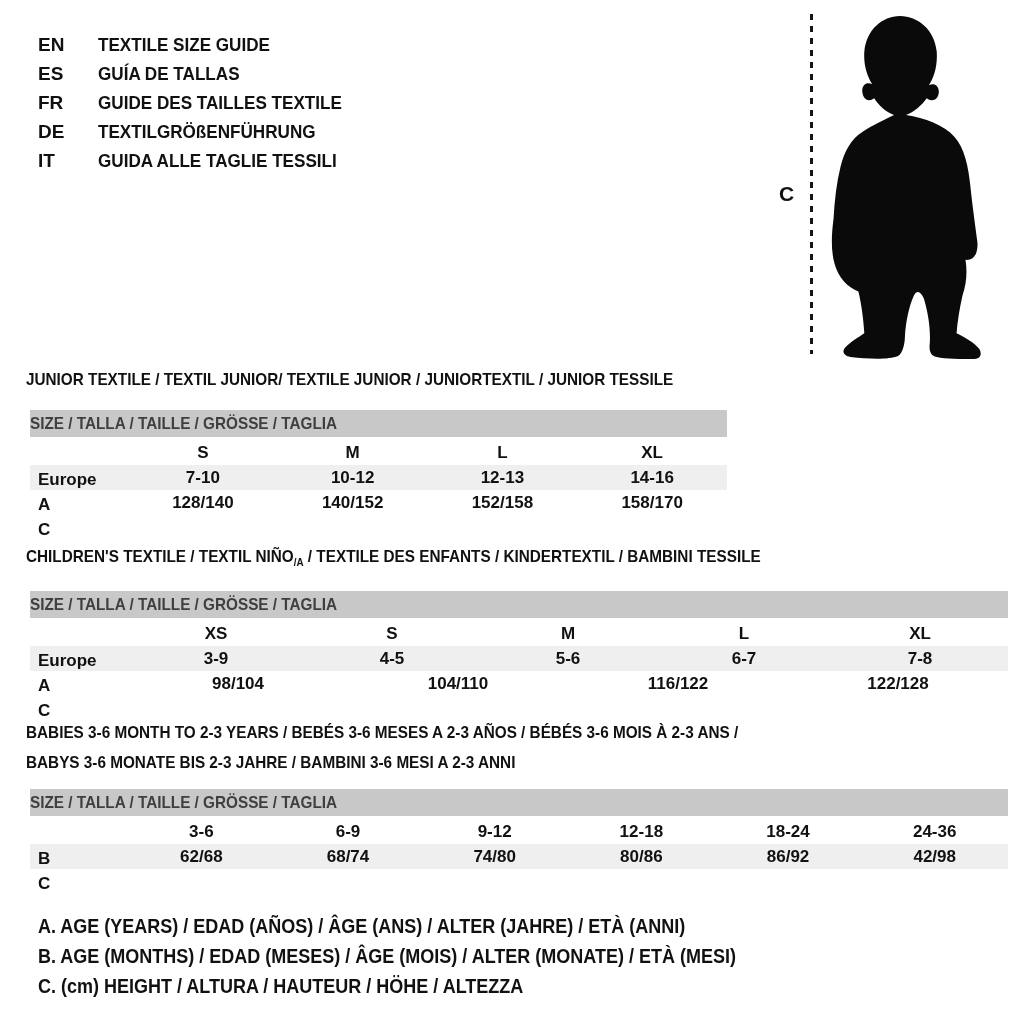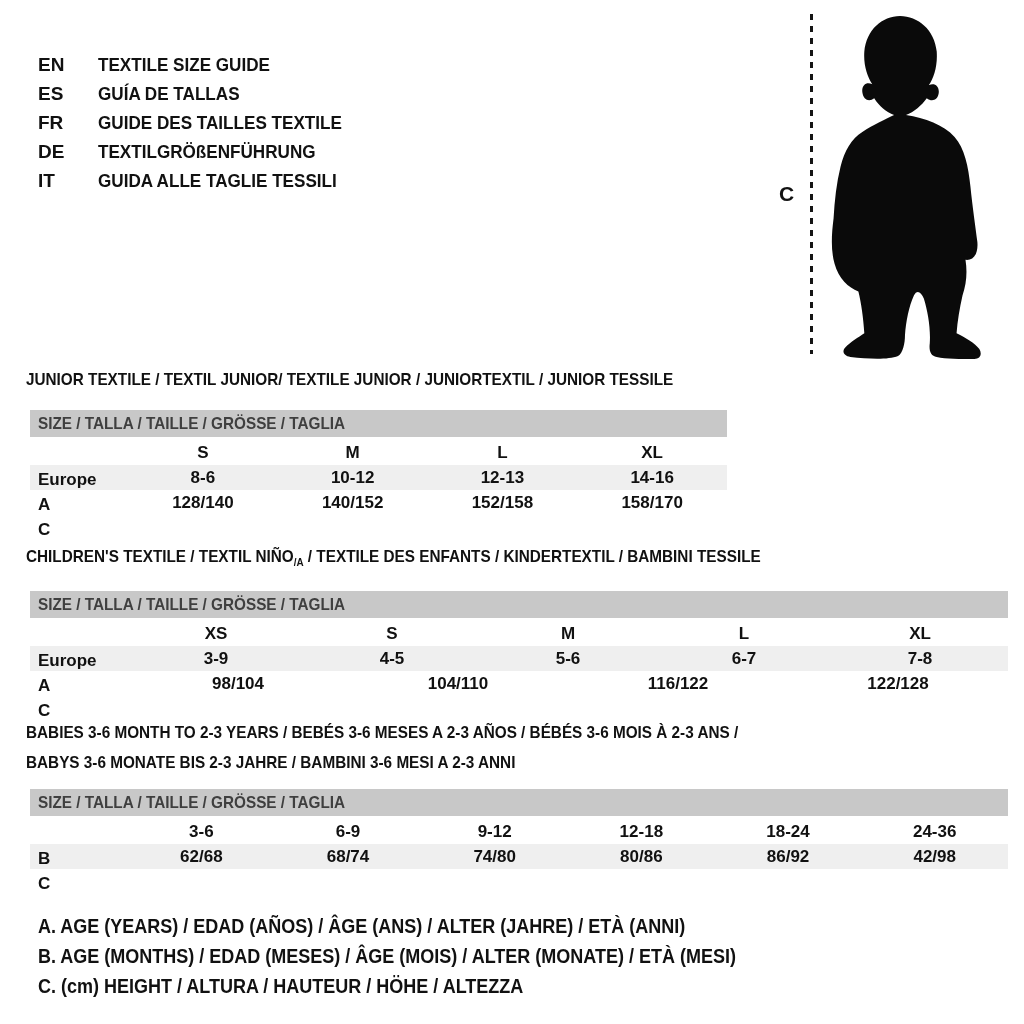--- a/index.html
+++ b/index.html
@@ -1,39 +1,39 @@
 <!DOCTYPE html>
 <html><head>
 <meta charset="utf-8">
 <style>
   html,body{margin:0;padding:0;background:#ffffff;}
   .page{position:relative;width:1024px;height:1024px;background:#ffffff;
         font-family:"Liberation Sans",sans-serif;color:#111;overflow:hidden;}
   .cond{display:inline-block;transform:scaleX(0.9);transform-origin:0 50%;white-space:nowrap;}
 
   
-  .lang{position:absolute;left:38px;top:30px;margin-top:20px;}
+  .lang{position:absolute;left:38px;top:30px;}
   .lang-row{display:flex;height:29px;line-height:29px;font-size:19px;font-weight:bold;}
   .lang-code{width:60px;}
 
   
   .fig-line{position:absolute;left:810px;top:14px;width:3px;height:340px;
             background:repeating-linear-gradient(to bottom,#151515 0 6px,transparent 6px 12px);}
   .fig-c{position:absolute;left:779px;top:182px;font-size:21px;font-weight:bold;}
   .fig-svg{position:absolute;left:818px;top:6px;}
 
   
   .sec-title{position:absolute;left:18px;padding-left:8px;font-size:17px;font-weight:bold;line-height:20px;}
   .sec-title .sub{font-size:11px;vertical-align:-4px;}
   .title2line{line-height:30px;}
 
   
   .table{position:absolute;left:30px;}
   .t-head{height:27px;line-height:27px;background:#c8c8c8;color:#3f3f3f;
-          font-size:17px;font-weight:bold;padding-left:8px;margin-bottom:3px;}
+          font-size:17px;font-weight:bold;padding-left:0;margin-bottom:3px;}
   .t-row{display:flex;height:25px;line-height:25px;font-size:17px;font-weight:bold;}
   .table .t-row:nth-child(3){background:#efefef;}
   .t-label{width:90px;padding-left:8px;margin-top:27px;}
   .t-cell{flex:1;text-align:center;}
 
   
   .legend{position:absolute;left:30px;top:911px;padding-left:8px;}
   .legend-line{height:30px;line-height:30px;font-size:20px;font-weight:bold;}
 </style>
 </head>
@@ -87,21 +87,21 @@
     </div>
     <div class="t-row">
       <div class="t-label">Europe</div>
       <div class="t-cell">S</div>
       <div class="t-cell">M</div>
       <div class="t-cell">L</div>
       <div class="t-cell">XL</div>
     </div>
     <div class="t-row">
       <div class="t-label">A</div>
-      <div class="t-cell">8-6</div>
+      <div class="t-cell">7-10</div>
       <div class="t-cell">10-12</div>
       <div class="t-cell">12-13</div>
       <div class="t-cell">14-16</div>
     </div>
     <div class="t-row">
       <div class="t-label">C</div>
       <div class="t-cell">128/140</div>
       <div class="t-cell">140/152</div>
       <div class="t-cell">152/158</div>
       <div class="t-cell">158/170</div>

